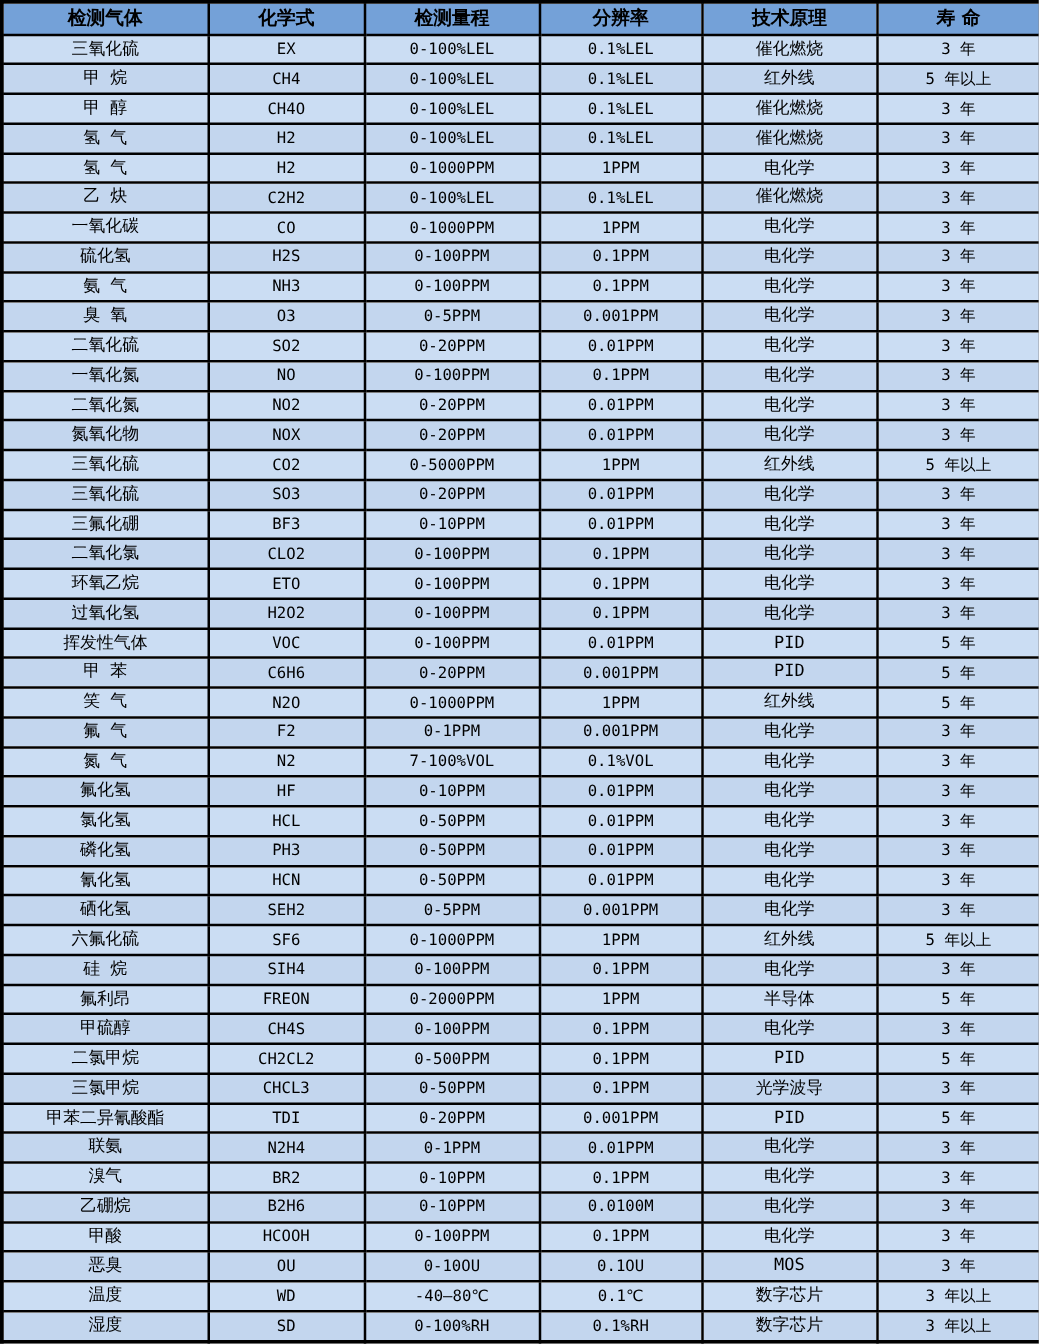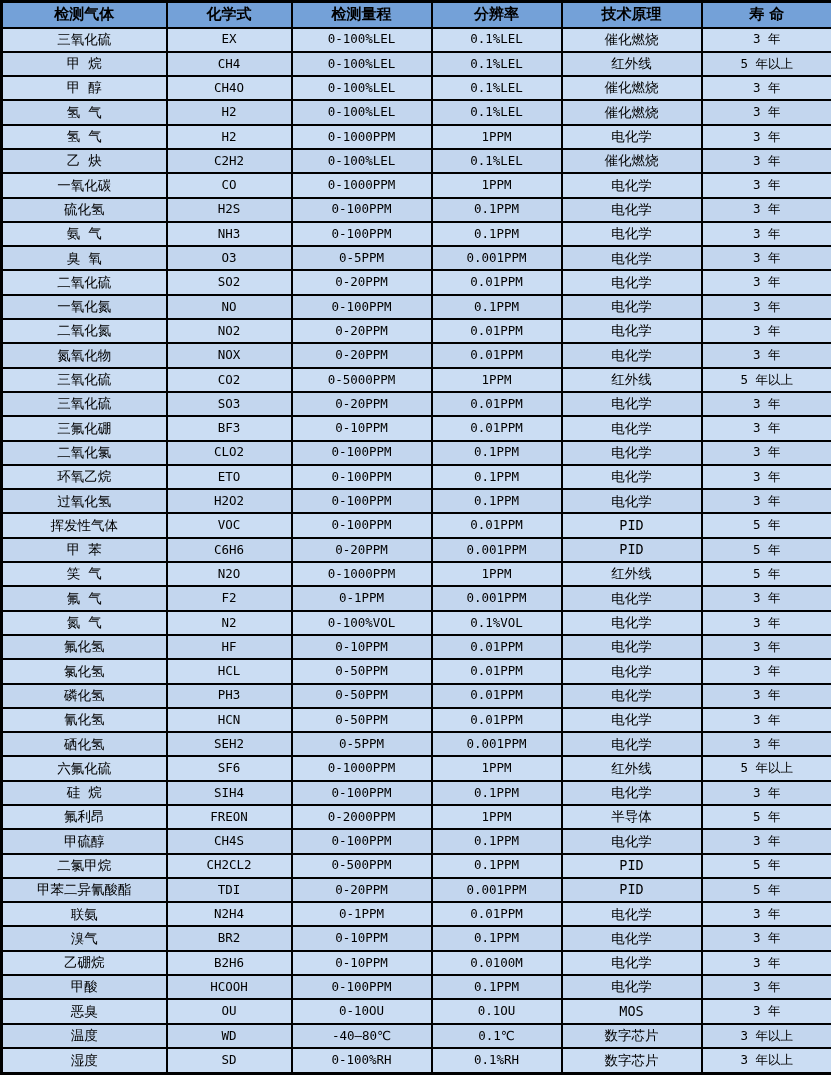--- a/index.html
+++ b/index.html
@@ -273,21 +273,21 @@
           <td>氟 气</td>
           <td>F2</td>
           <td>0-1PPM</td>
           <td>0.001PPM</td>
           <td>电化学</td>
           <td>3 年</td>
         </tr>
         <tr>
           <td>氮 气</td>
           <td>N2</td>
-          <td>0-100%VOL</td>
+          <td>7-100%VOL</td>
           <td>0.1%VOL</td>
           <td>电化学</td>
           <td>3 年</td>
         </tr>
         <tr>
           <td>氟化氢</td>
           <td>HF</td>
           <td>0-10PPM</td>
           <td>0.01PPM</td>
           <td>电化学</td>
@@ -357,20 +357,28 @@
           <td>电化学</td>
           <td>3 年</td>
         </tr>
         <tr>
           <td>二氯甲烷</td>
           <td>CH2CL2</td>
           <td>0-500PPM</td>
           <td>0.1PPM</td>
           <td>PID</td>
           <td>5 年</td>
+        </tr>
+        <tr>
+          <td>三氯甲烷</td>
+          <td>CHCL3</td>
+          <td>0-50PPM</td>
+          <td>0.1PPM</td>
+          <td>光学波导</td>
+          <td>3 年</td>
         </tr>
         <tr>
           <td>甲苯二异氰酸酯</td>
           <td>TDI</td>
           <td>0-20PPM</td>
           <td>0.001PPM</td>
           <td>PID</td>
           <td>5 年</td>
         </tr>
         <tr>

